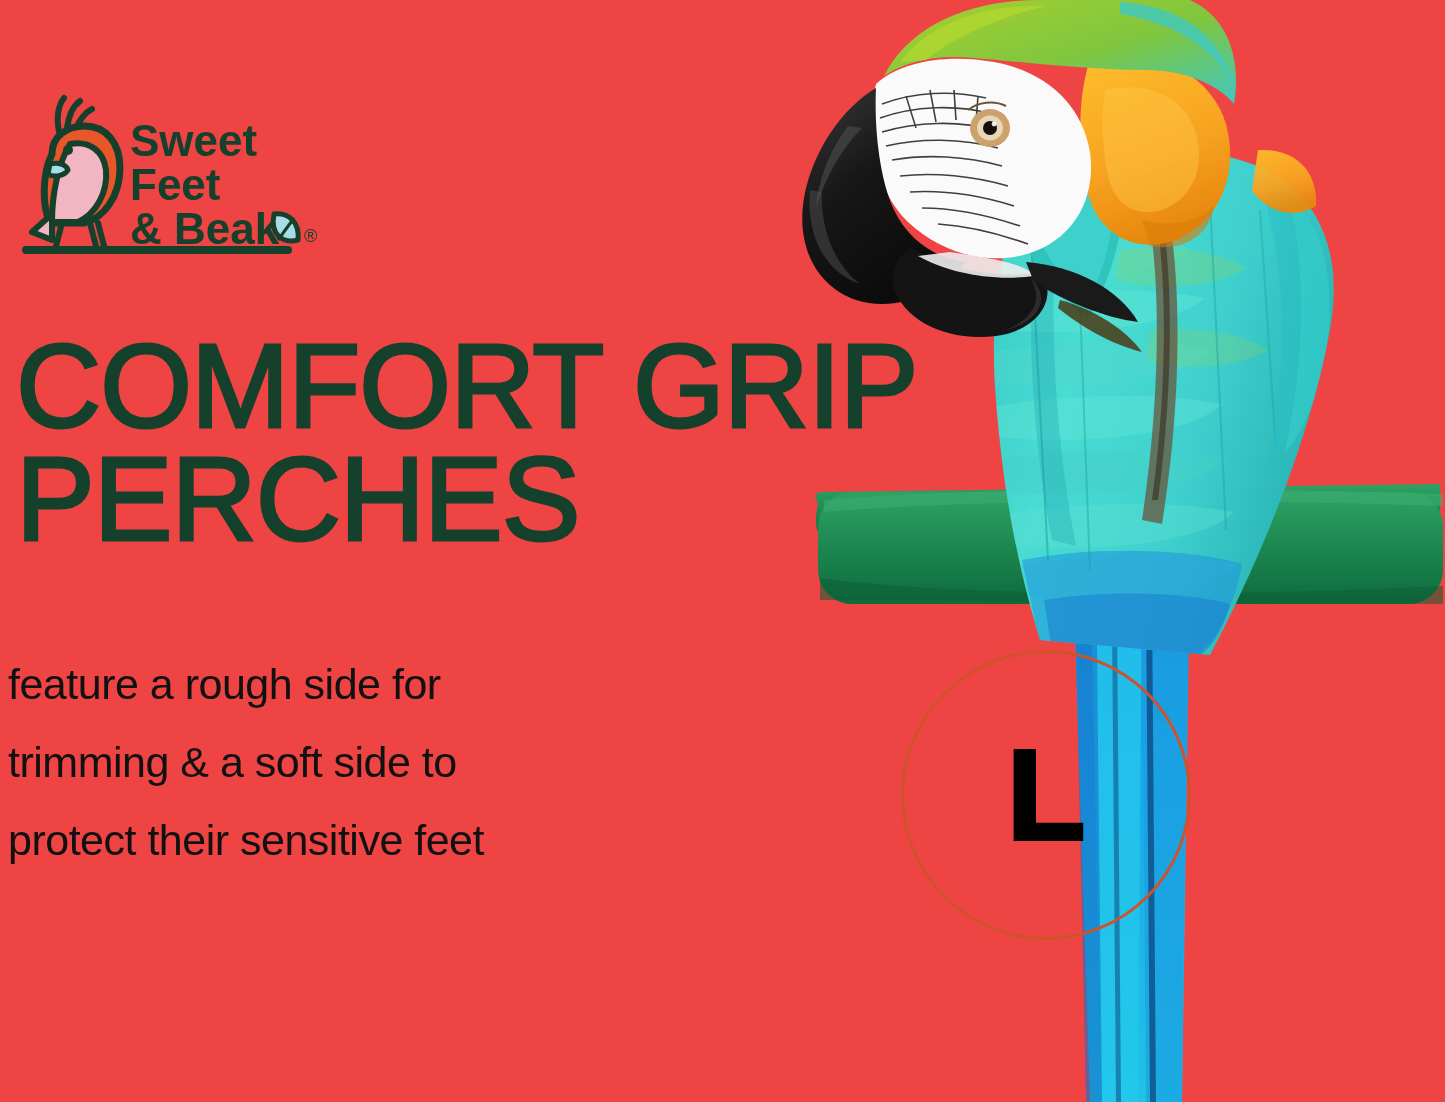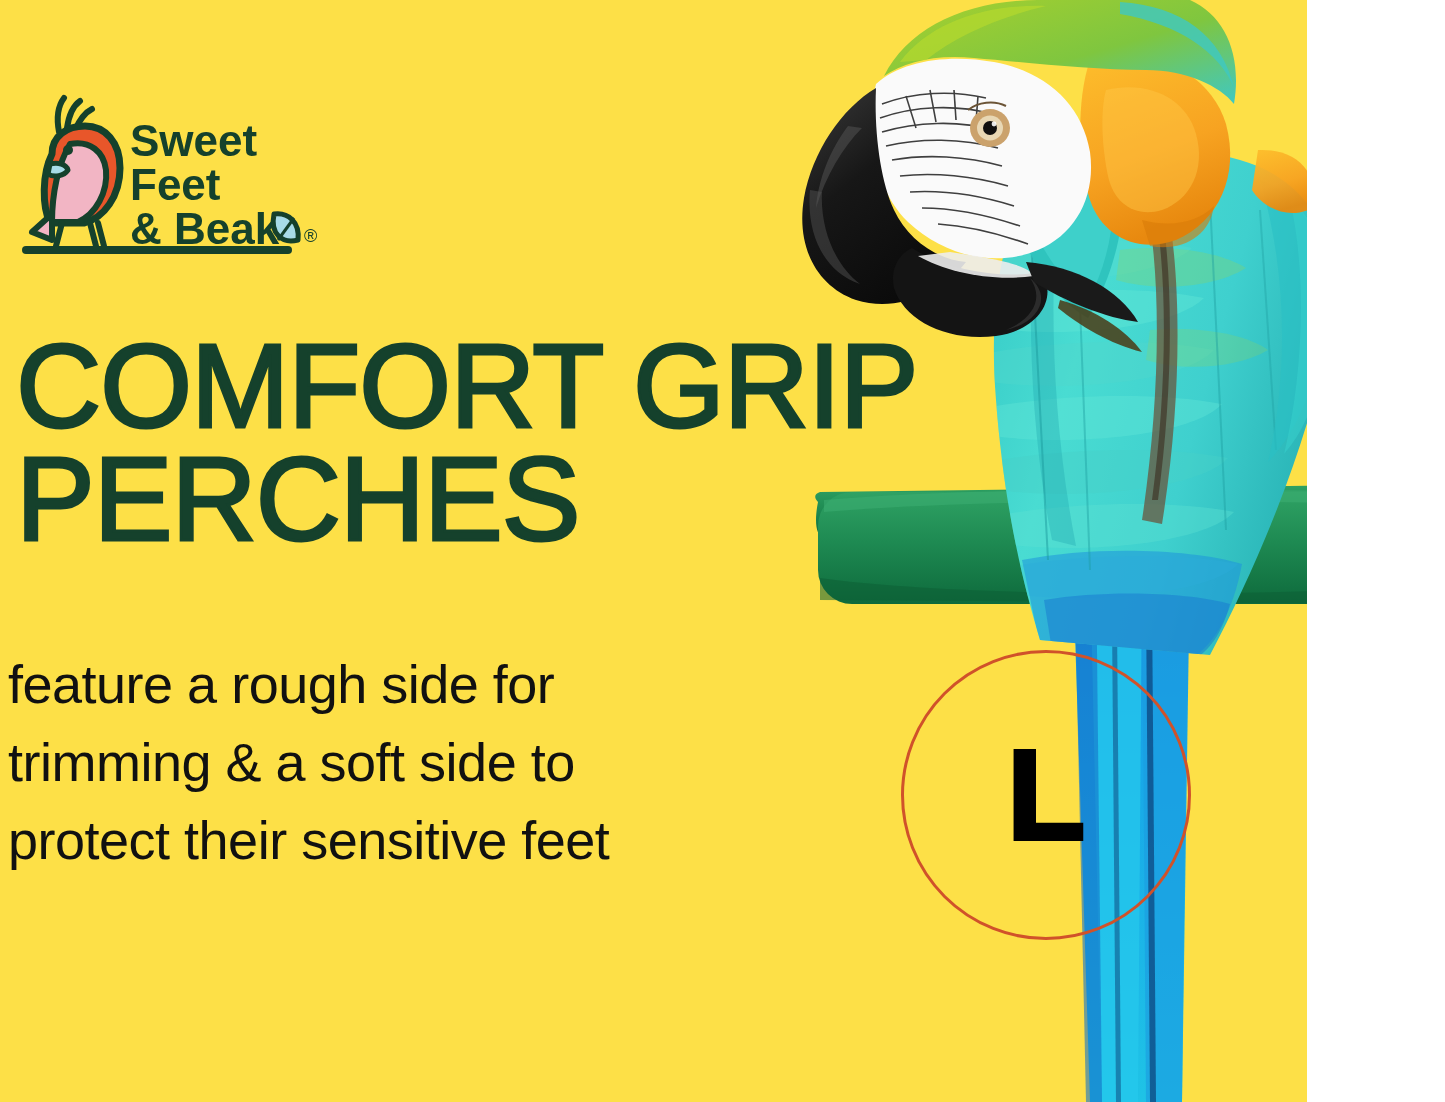--- a/index.html
+++ b/index.html
@@ -7,23 +7,23 @@
     margin: 0;
     padding: 0;
     background: #ffffff;
   }
   body {
     font-family: "Liberation Sans", sans-serif;
   }
 
   .canvas {
     position: relative;
-    width: 1307px;
+    width: 1445px;
     height: 1102px;
-    background: #fde047;
+    background: #ef4444;
     overflow: hidden;
   }
 
   
   .logo {
     position: absolute;
     left: 12px;
     top: 82px;
     width: 310px;
     height: 180px;
@@ -49,21 +49,21 @@
 
   
   .subcopy {
     position: absolute;
     left: 8px;
     top: 645px;
     width: 830px;
     color: #111111;
     font-family: "Liberation Sans", sans-serif;
     font-weight: normal;
-    font-size: 54px;
+    font-size: 43px;
     line-height: 78px;
     letter-spacing: -0.5px;
     white-space: pre-line;
   }
 
   
   .art {
     position: absolute;
     left: 790px;
     top: 0;

